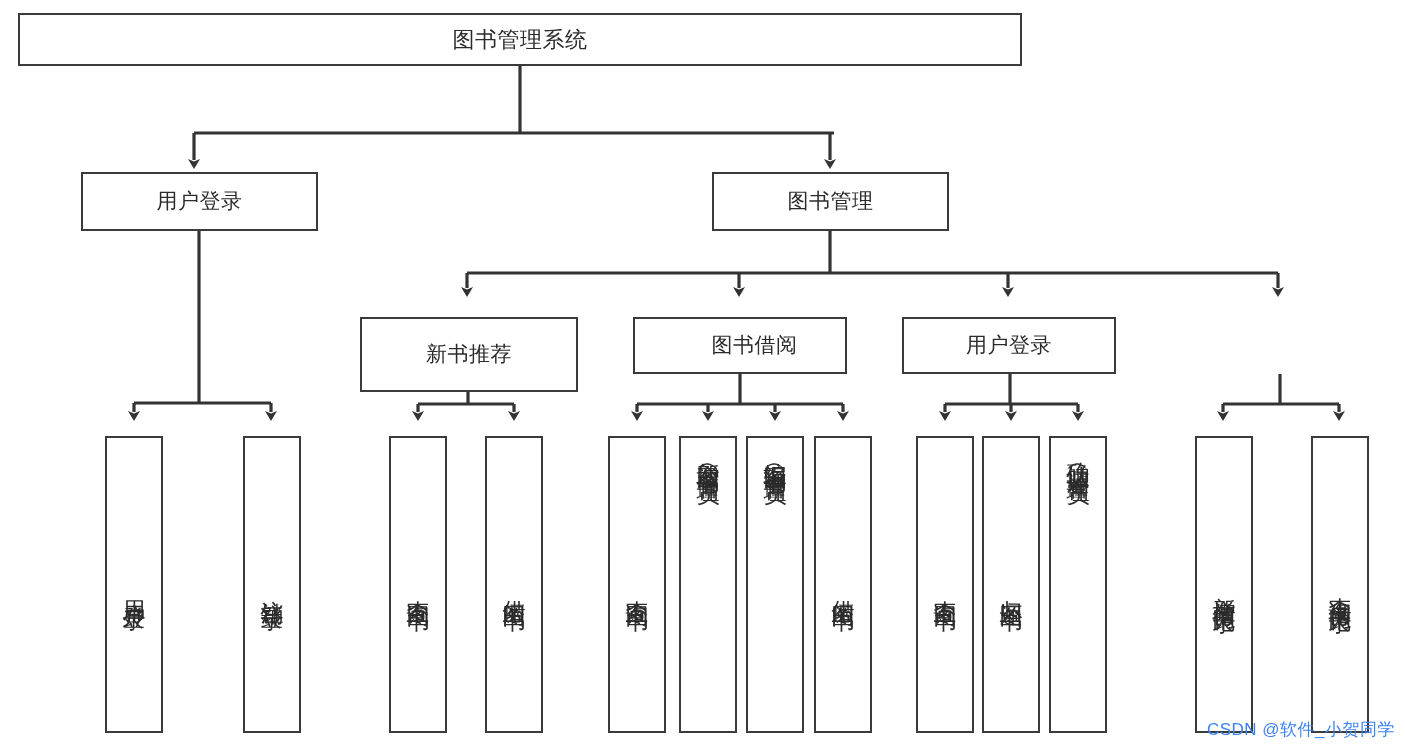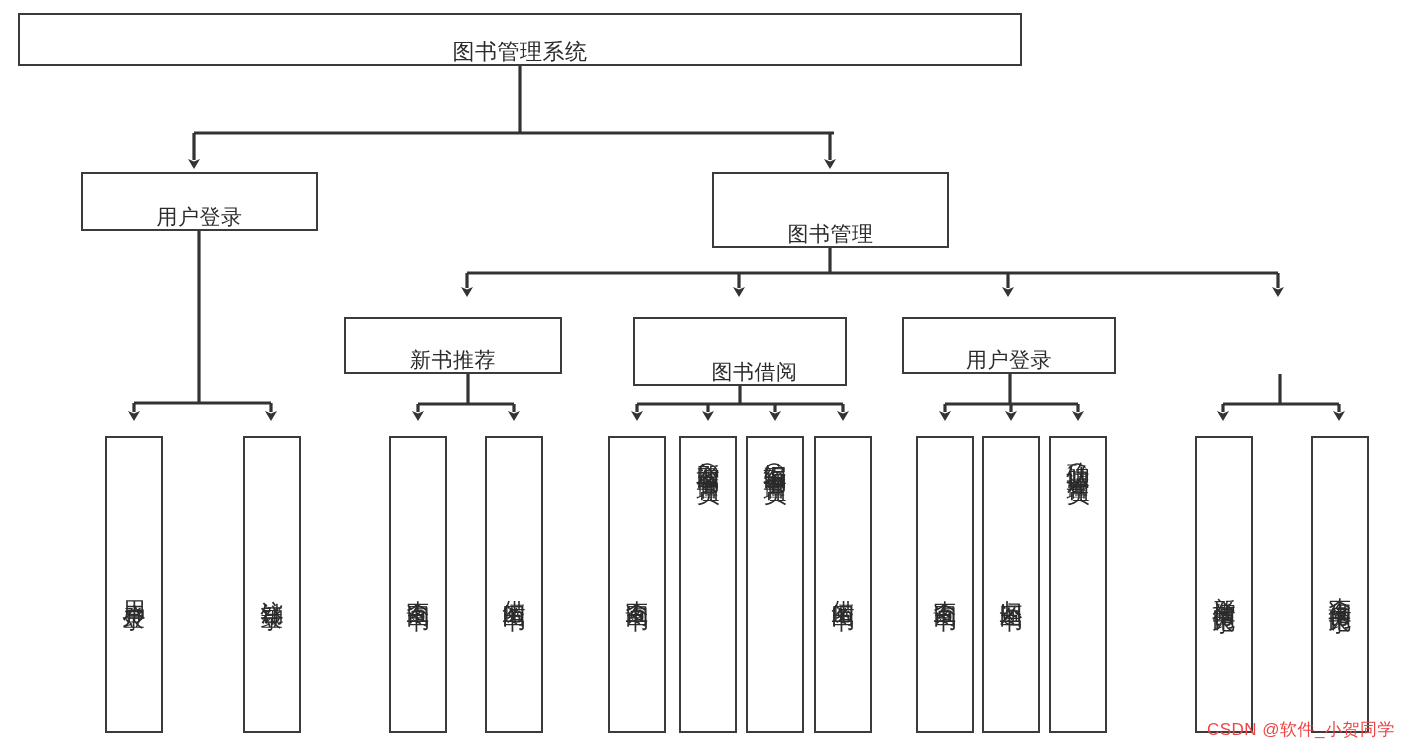--- a/index.html
+++ b/index.html
@@ -24,21 +24,21 @@
     width: 1405px;
     height: 747px;
     pointer-events: none;
   }
   .node {
     position: absolute;
     box-sizing: border-box;
     background: #ffffff;
     border: 2.5px solid #3b3b3b;
     display: flex;
-    align-items: flex-end;
+    align-items: center;
     justify-content: center;
     overflow: hidden;
   }
   .node-label {
     color: #2b2b2b;
     line-height: 1.08;
     text-align: center;
     white-space: nowrap;
   }
   
@@ -64,21 +64,21 @@
     line-height: 1;
   }
   .node.vert.mid .node-label {
     align-self: center;
   }
   .watermark {
     position: absolute;
     right: 10px;
     bottom: 6px;
     font-size: 17px;
-    color: #ef4444;
+    color: #3b82f6;
     letter-spacing: 0.5px;
     white-space: nowrap;
     user-select: none;
   }
 </style>
 </head>
 <body>
 
 <div id="canvas">
 
@@ -133,29 +133,29 @@
   </svg>
 
   <div class="node horiz root" style="left:18px; top:13px; width:1004px; height:53px;">
     <span class="node-label">图书管理系统</span>
   </div>
 
   <div class="node horiz" style="left:81px; top:172px; width:237px; height:59px;">
     <span class="node-label">用户登录</span>
   </div>
 
-  <div class="node horiz" style="left:712px; top:172px; width:237px; height:76px;">
+  <div class="node horiz" style="left:712px; top:172px; width:237px; height:59px;">
     <span class="node-label">图书管理</span>
   </div>
 
-  <div class="node horiz" style="left:344px; top:317px; width:218px; height:57px;">
+  <div class="node horiz" style="left:360px; top:317px; width:218px; height:75px;">
     <span class="node-label">新书推荐</span>
   </div>
 
-  <div class="node horiz" style="left:633px; top:317px; width:214px; height:69px;padding-left:29px;">
+  <div class="node horiz" style="left:633px; top:317px; width:214px; height:57px;padding-left:29px;">
     <span class="node-label">图书借阅</span>
   </div>
 
   <div class="node horiz" style="left:902px; top:317px; width:214px; height:57px;">
     <span class="node-label">用户登录</span>
   </div>
 
 
   <div class="node vert mid" style="left:105px; top:436px; width:58px; height:297px;">
     <span class="node-label">用户登录</span>

